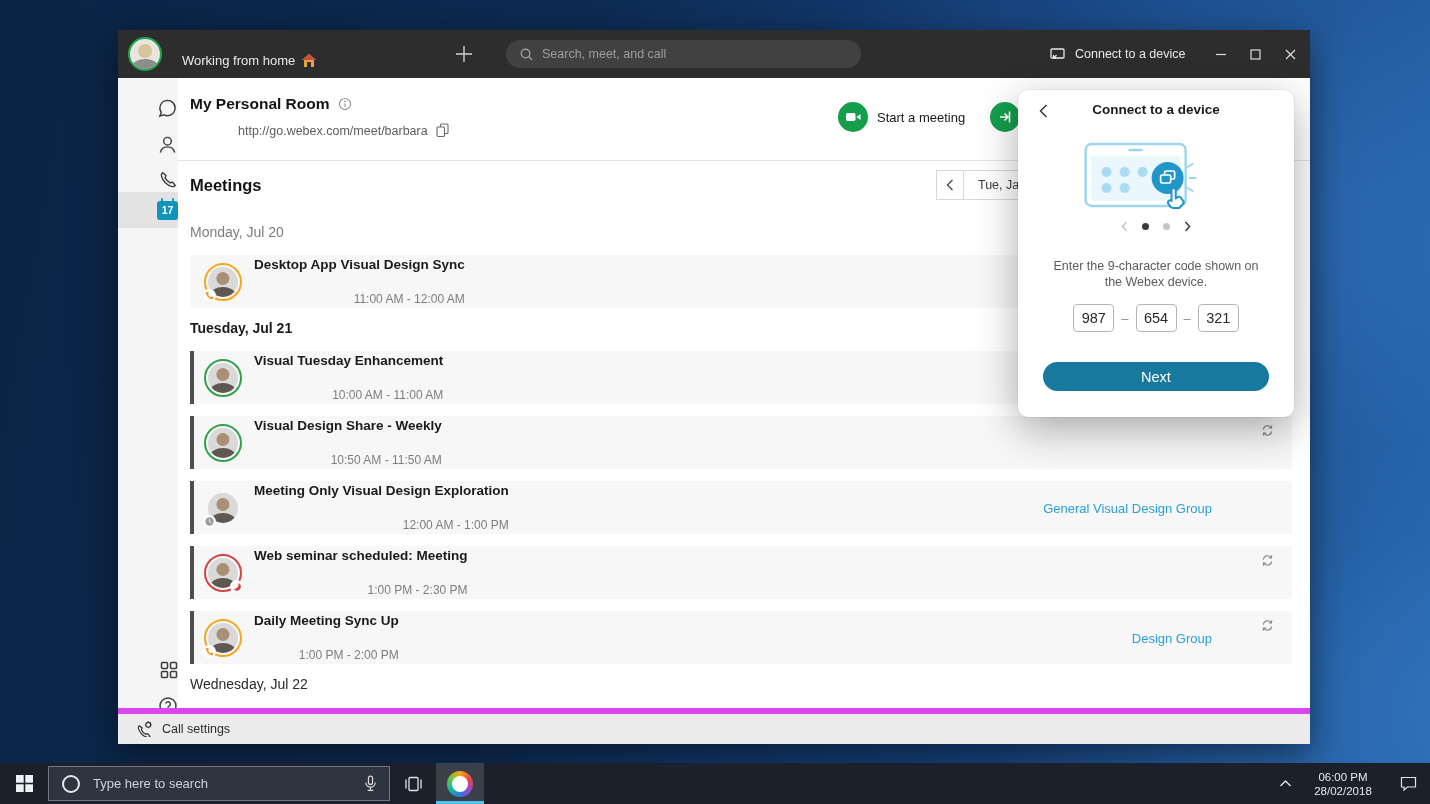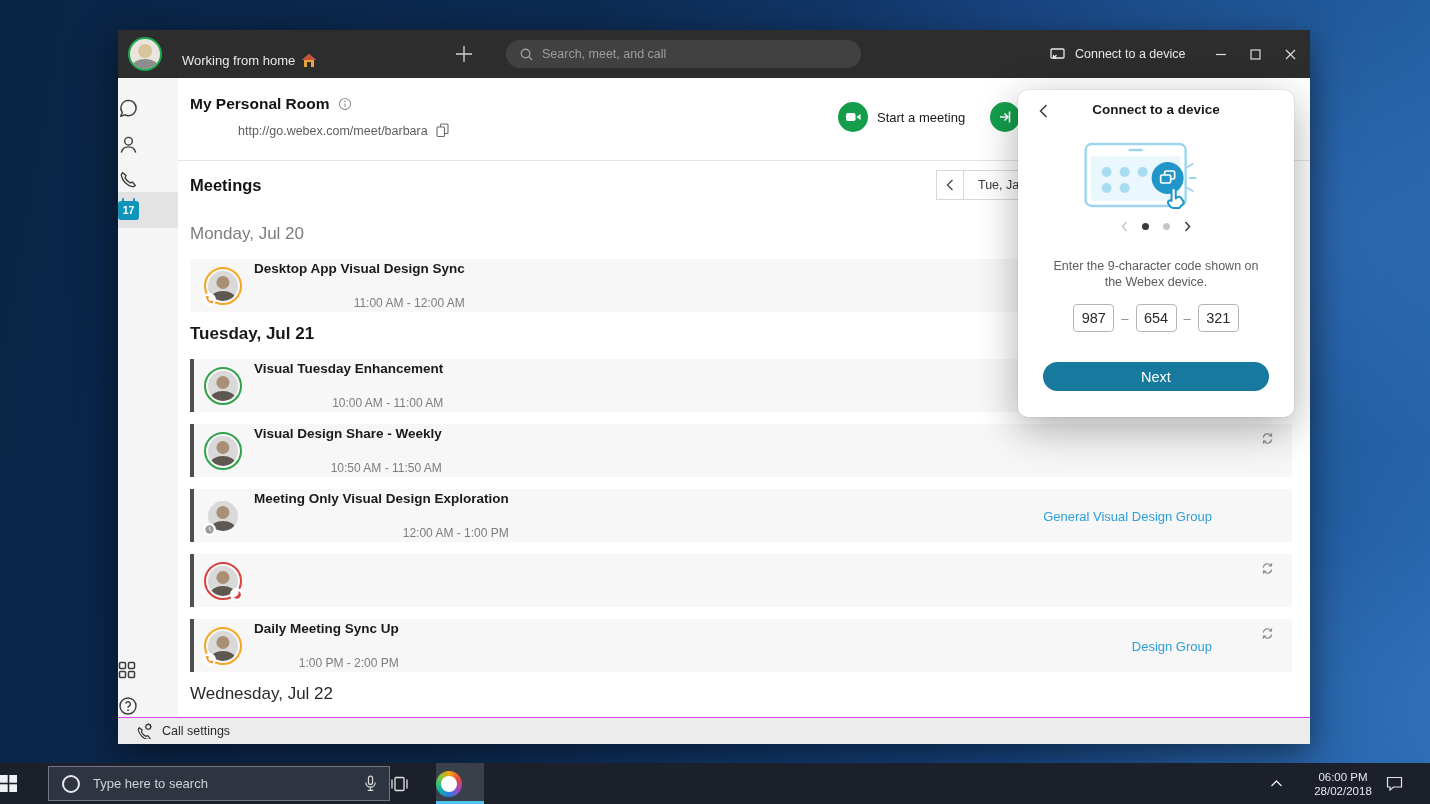--- a/index.html
+++ b/index.html
@@ -30,21 +30,21 @@
                font-family:"Liberation Sans", sans-serif; width:100%; }
   .tb-search input::placeholder { color:#9d9d9d; }
   .tb-connect { position:absolute; left:932px; top:0; height:48px; display:flex; align-items:center; gap:9px;
                color:#e6e6e6; font-size:12.5px; cursor:pointer; }
   .winbtn { position:absolute; top:0; width:34px; height:48px; display:flex; align-items:center;
             justify-content:center; cursor:pointer; }
   
   .app-body { position:absolute; top:48px; left:0; right:0; bottom:27px; display:flex; }
   .sidebar { position:relative; width:60px; background:#f5f5f5; flex:none; }
   .side-item { position:absolute; left:0; width:60px; height:36px; display:flex; align-items:center;
-               justify-content:flex-start; cursor:pointer; }
+               justify-content:flex-end; cursor:pointer; }
   .side-item.sel { background:#e3e3e3; }
   .cal-badge { width:21px; height:19px; border-radius:3px; background:#1095ba; color:#fff; font-size:10.5px;
                font-weight:bold; display:flex; align-items:center; justify-content:center; position:relative; }
   .cal-badge::before, .cal-badge::after { content:""; position:absolute; top:-3px; width:2px; height:4px;
                background:#1095ba; border-radius:1px; }
   .cal-badge::before { left:4px; } .cal-badge::after { right:4px; }
   .content { position:relative; flex:1; background:#fff; overflow:hidden; }
   .ph-title { position:absolute; left:12px; top:17px; display:flex; align-items:center; gap:8px;
               font-size:15.5px; font-weight:bold; color:#141414; }
   .ph-url { position:absolute; left:12px; top:45px; display:flex; align-items:center; gap:8px;
@@ -56,21 +56,21 @@
   .join-partial { position:absolute; left:812px; top:24px; }
   .header-rule { position:absolute; left:0; right:0; top:82px; border-top:1px solid #e4e4e4; }
   .meet-head { position:absolute; left:12px; top:98px; font-size:16.5px; font-weight:bold; color:#141414; }
   .datenav { position:absolute; left:758px; top:92px; height:30px; display:flex; }
   .datenav .nav-prev { width:28px; height:30px; border:1px solid #d8d8d8; background:#fff; display:flex;
                align-items:center; justify-content:center; cursor:pointer; }
   .datenav .nav-date { width:78px; height:30px; border:1px solid #d8d8d8; border-left:none; background:#fff;
                font-size:12.5px; color:#3a3a3a; display:flex; align-items:center; padding-left:14px;
                white-space:nowrap; overflow:hidden; cursor:pointer; }
   .meet-list { position:absolute; left:12px; top:146px; width:1102px; }
-  .group-label { font-size:17px; margin:8px 0 15px; }
+  .group-label { font-size:14px; margin:8px 0 15px; }
   .group-label:first-child { margin-top:0; }
   .group-label.muted { color:#7d7d7d; }
   .group-label.bold { color:#1a1a1a; font-weight:bold; }
   .group-label.plain { color:#2a2a2a; }
   .row { position:relative; height:53px; margin-bottom:12px; background:#f7f7f7; display:flex;
          align-items:center; padding-left:14px; cursor:pointer; }
   .row.accent { border-left:4px solid #4f4f4f; padding-left:10px; }
   .avatar-wrap { position:relative; width:38px; height:38px; border-radius:50%; border:2px solid transparent;
          display:flex; align-items:center; justify-content:center; flex:none; }
   .ring-active { border-color:#31a24c; } .ring-on-call { border-color:#f5a623; }
@@ -83,22 +83,22 @@
   .badge { position:absolute; width:13px; height:13px; border-radius:50%; background:#fff;
          display:flex; align-items:center; justify-content:center; }
   .badge.bl { left:-3px; bottom:-3px; } .badge.br { right:-3px; bottom:-3px; }
   .row-info { margin-left:12px;text-align:right; }
   .row-title { font-size:13.5px; font-weight:bold; color:#1a1a1a; }
   .row-time { font-size:12px; color:#7d7d7d; margin-top:20px; }
   .recur { position:absolute; top:8px; right:18px; }
   .row-link { position:absolute; right:80px; top:50%; transform:translateY(-50%); color:#2b9fd6;
          font-size:13px; text-decoration:none; }
   
-  .app-footer { position:absolute; left:0; right:0; bottom:0; height:27px; background:#ececec;
-         border-top:1px solid #d946ef; display:flex; align-items:center; gap:9px; padding-left:18px;
+  .app-footer { position:absolute; left:0; right:0; bottom:0; height:36px; background:#ececec;
+         border-top:6px solid #d946ef; display:flex; align-items:center; gap:9px; padding-left:18px;
          font-size:12.5px; color:#2b2b2b; cursor:pointer; }
   
   .popup { position:absolute; left:1018px; top:90px; width:276px; height:327px; background:#fff;
          border-radius:10px; box-shadow:0 12px 42px rgba(0,0,0,.32), 0 0 0 1px rgba(0,0,0,.04); z-index:50; }
   .popup-back { position:absolute; left:14px; top:10px; width:22px; height:22px; display:flex;
          align-items:center; justify-content:center; cursor:pointer; }
   .popup-title { position:absolute; left:0; right:0; top:12px; text-align:center; font-size:13.5px;
          font-weight:bold; color:#1a1a1a; }
   .popup-illus { position:absolute; left:50%; top:46px; transform:translateX(-54%); }
   .carousel { position:absolute; left:0; right:0; top:131px; display:flex; align-items:center;
@@ -112,21 +112,21 @@
          justify-content:center; gap:7px; }
   .code-box { width:41px; height:28px; border:1.5px solid #b5b5b5; border-radius:4px; text-align:center;
          font-size:14.5px; color:#2a2a2a; font-family:"Liberation Sans", sans-serif; outline:none; background:#fff; }
   .code-dash { color:#8a8a8a; font-size:13px; }
   .next-btn { position:absolute; left:25px; top:272px; width:226px; height:29px; border-radius:14.5px;
          background:#17799e; color:#fff; font-size:14.5px; border:none; cursor:pointer;
          font-family:"Liberation Sans", sans-serif; }
   
   .taskbar { position:absolute; left:0; right:0; bottom:0; height:41px; background:#1b202a;
          display:flex; align-items:stretch; z-index:60; }
-  .tb-item { display:flex; align-items:center; justify-content:flex-start; cursor:pointer; }
+  .tb-item { display:flex; align-items:center; justify-content:center; cursor:pointer; }
   .start { width:48px; }
   .tsearch { width:342px; margin:3px 0 3px 0; background:#2e3440; border:1px solid #707887;
          display:flex; align-items:center; gap:12px; padding:0 12px; cursor:text; }
   .tsearch .txt { color:#cfd3d9; font-size:13px; flex:1; }
   .taskview { width:46px; }
   .webex-tile { width:48px; position:relative; background:#3a4049; }
   .webex-tile::after { content:""; position:absolute; left:0; right:0; bottom:0; height:3px; background:#4fc3e9; }
   .webex-ring { width:26px; height:26px; border-radius:50%;
          background:conic-gradient(#f7a50c, #e8483f, #a044c4, #2a7de1, #12b5a5, #6cc644, #f7a50c); position:relative; }
   .webex-ring::after { content:""; position:absolute; inset:5px; border-radius:50%; background:#fff; }
@@ -352,20 +352,24 @@
             </div>
             <div class="row accent">
               <div class="avatar-wrap ring-dnd">
                 <div class="avatar-photo"></div>
                 <span class="badge br">
                   <svg width="9" height="9" viewBox="0 0 10 10">
                     <path d="M7.2 1A4.5 4.5 0 1 1 1.6 7.6 5.2 5.2 0 0 0 7.2 1z" fill="#d8423f"></path>
                   </svg>
                 </span>
               </div>
+              <div class="row-info">
+                <div class="row-title">Web seminar scheduled: Meeting</div>
+                <div class="row-time">1:00 PM - 2:30 PM</div>
+              </div>
               <span class="recur">
                 <svg width="13" height="13" viewBox="0 0 14 14" fill="none" stroke="#8b8b8b" stroke-width="1.2">
                   <path d="M2.5 6A4.6 4.6 0 0 1 11 4.1"></path>
                   <path d="M11.6 1.4l-.4 3-3-.4"></path>
                   <path d="M11.5 8A4.6 4.6 0 0 1 3 9.9"></path>
                   <path d="M2.4 12.6l.4-3 3 .4"></path>
                 </svg>
               </span>
             </div>
             <div class="row accent">

